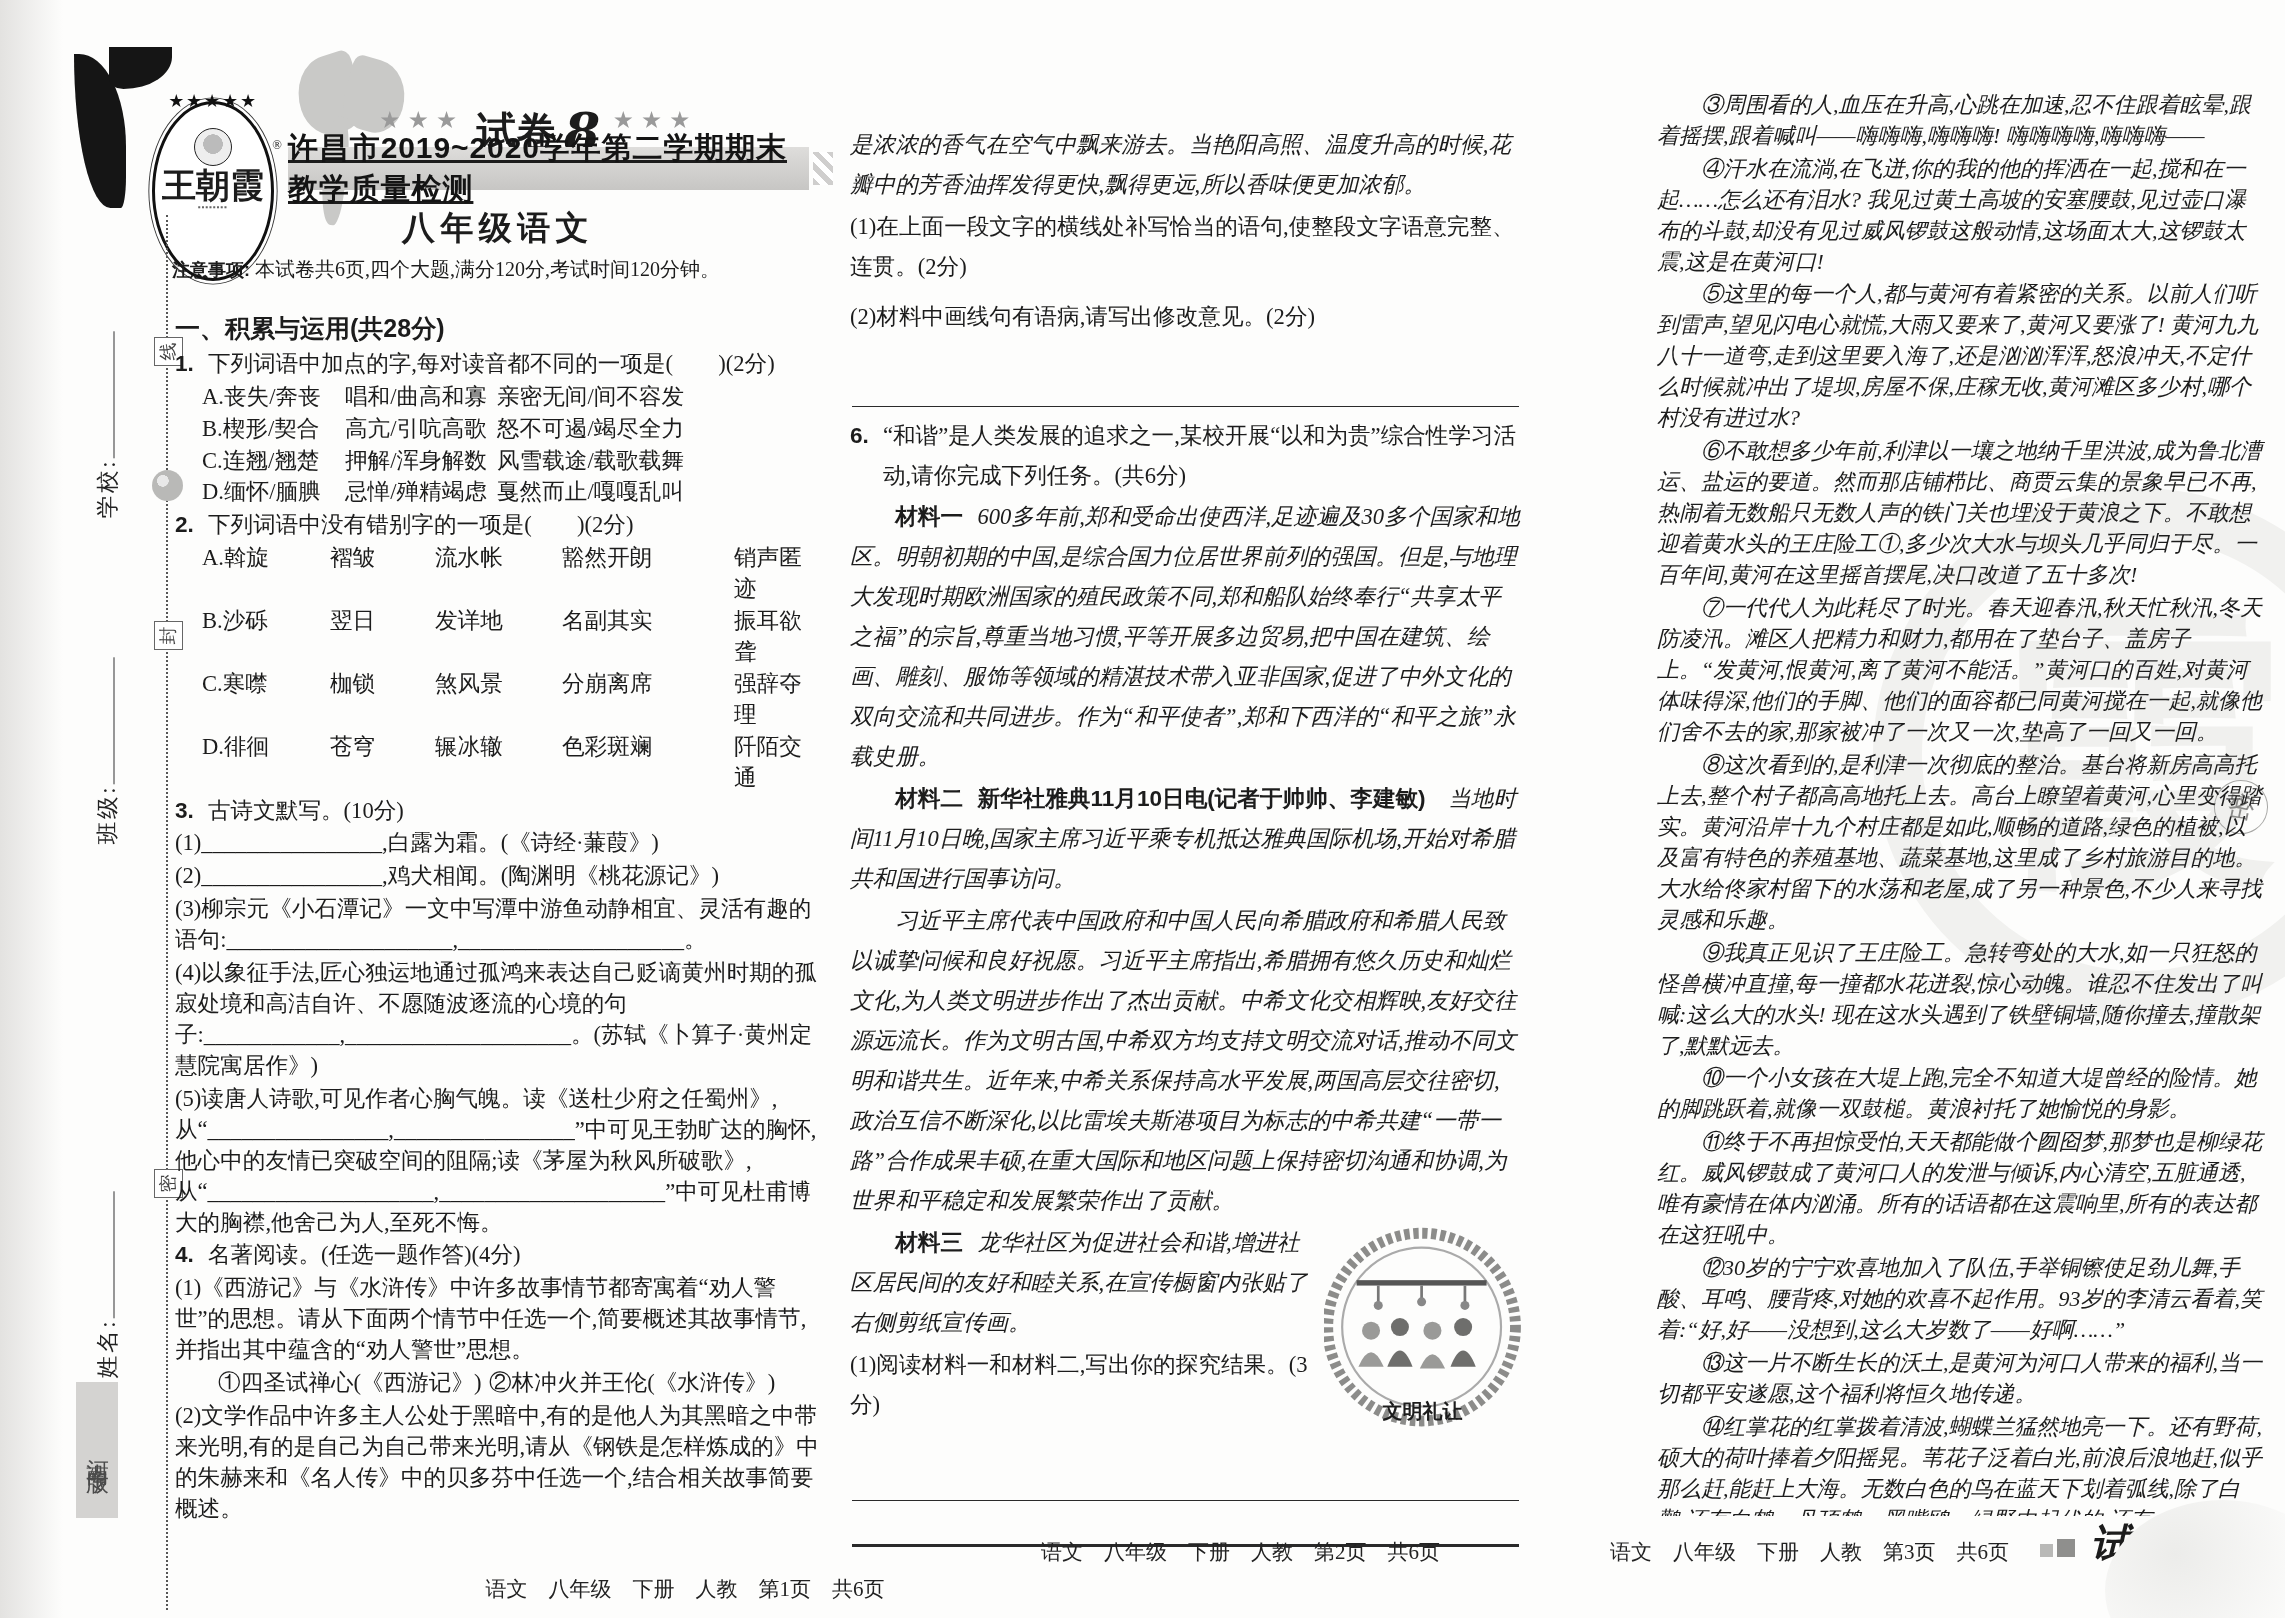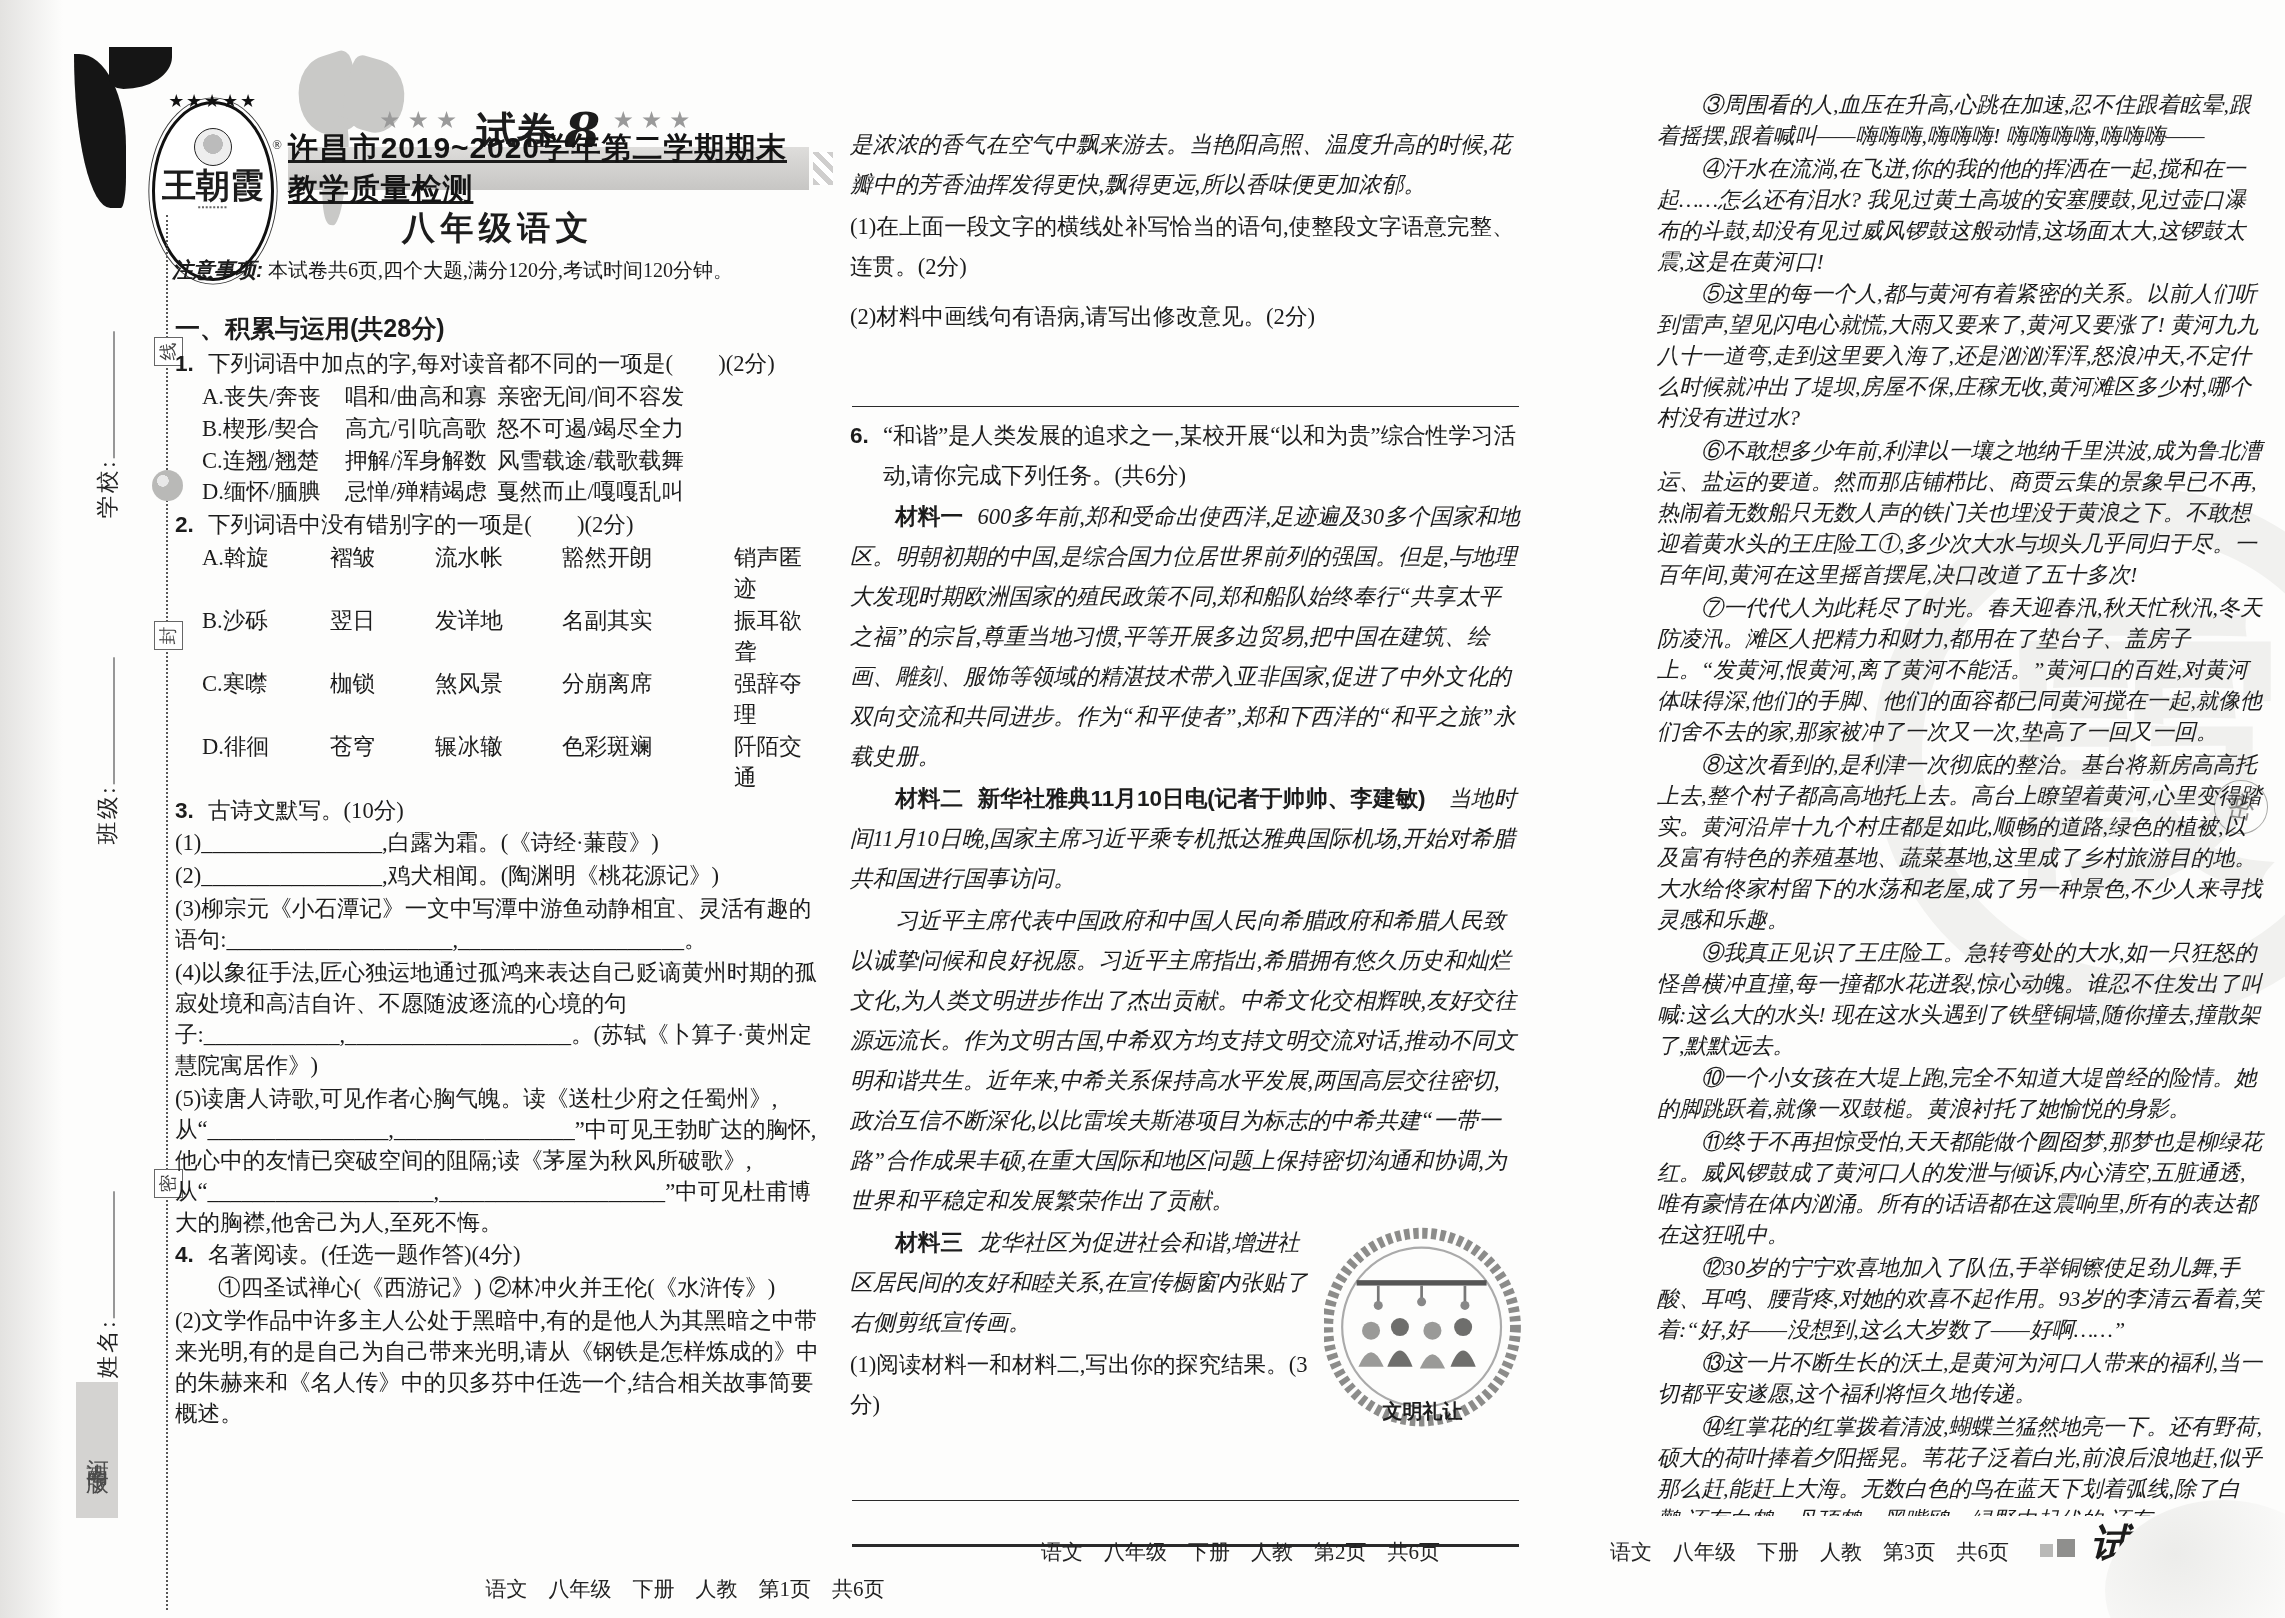--- a/index.html
+++ b/index.html
@@ -32,21 +32,21 @@
   .paper-label{font-family:"Liberation Sans",sans-serif;font-weight:bold;font-size:40px;margin:0 3.6px 0 9px;}
   .paper-num{font-family:"DejaVu Serif",serif;font-style:italic;font-weight:bold;font-size:52px;vertical-align:-5.4px;margin-right:9px;}
   .banner{position:absolute;left:288px;top:147px;width:521px;height:43px;
         background:linear-gradient(180deg,#dedddb,#c7c6c4);display:flex;align-items:center;justify-content:center;text-decoration:underline;}
   .banner:after{content:"";position:absolute;right:-23.5px;top:5.4px;width:20px;height:33px;
         background:repeating-linear-gradient(45deg,#cfcecd 0 5.4px,#fff 5.4px 11px);}
   .banner-title{font-family:"Liberation Sans",sans-serif;font-weight:bold;font-size:30px;color:#141414;letter-spacing:0.9px;}
   .subject{position:absolute;left:175px;top:206px;width:646px;text-align:center;
         font-family:"Liberation Sans",sans-serif;font-weight:bold;font-size:33px;letter-spacing:5.4px;}
   .notice{position:absolute;left:172px;top:256px;width:651px;font-size:20px;}
-  .notice b{font-family:"Liberation Sans",sans-serif;font-size:21px;font-style:italic;}
+  .notice b{font-family:"Liberation Sans",sans-serif;font-size:18px;}
   
   .bindline{position:absolute;left:166px;top:215px;height:1395px;border-left:2.7px dotted #555;}
   .sealbox{position:absolute;left:154px;width:27px;height:27px;border:0.9px solid #666;background:#fff;
         color:#444;font-size:18px;line-height:27px;text-align:center;transform:rotate(-90deg);}
   .ornament{position:absolute;left:152px;top:470px;width:31px;height:31px;border-radius:50%;
         background:radial-gradient(circle at 35% 35%,#e8e8e8 0 20%,#b9b9b7 21% 100%);}
   .vlabel{position:absolute;left:107px;width:0;height:0;}
   .vlabel>span{position:absolute;transform:translate(-50%,-50%) rotate(-90deg);white-space:nowrap;
         font-size:22.6px;color:#222;letter-spacing:2.7px;}
   .vlabel .line{display:inline-block;width:127px;border-bottom:1.8px solid #333;height:5.4px;}
@@ -225,20 +225,21 @@
       </div>
       <div class="blk sub">(1)________________,白露为霜。(《诗经·蒹葭》)</div>
       <div class="blk sub">(2)________________,鸡犬相闻。(陶渊明《桃花源记》)</div>
       <div class="blk sub">(3)柳宗元《小石潭记》一文中写潭中游鱼动静相宜、灵活有趣的语句:____________________,____________________。</div>
       <div class="blk sub">(4)以象征手法,匠心独运地通过孤鸿来表达自己贬谪黄州时期的孤寂处境和高洁自许、不愿随波逐流的心境的句子:____________,____________________。(苏轼《卜算子·黄州定慧院寓居作》)</div>
       <div class="blk sub">(5)读唐人诗歌,可见作者心胸气魄。读《送杜少府之任蜀州》,从“________________,________________”中可见王勃旷达的胸怀,他心中的友情已突破空间的阻隔;读《茅屋为秋风所破歌》,从“____________________,____________________”中可见杜甫博大的胸襟,他舍己为人,至死不悔。</div>
       <div class="blk q">
         <span class="qnum">4.</span>
         <span class="qtext">名著阅读。(任选一题作答)(4分)</span>
       </div>
+      <div class="blk sub">(1)《西游记》与《水浒传》中许多故事情节都寄寓着“劝人警世”的思想。请从下面两个情节中任选一个,简要概述其故事情节,并指出其中蕴含的“劝人警世”思想。</div>
       <div class="blk row2">
         <span class="c">①四圣试禅心(《西游记》)</span>
         <span class="c">②林冲火并王伦(《水浒传》)</span>
       </div>
       <div class="blk sub">(2)文学作品中许多主人公处于黑暗中,有的是他人为其黑暗之中带来光明,有的是自己为自己带来光明,请从《钢铁是怎样炼成的》中的朱赫来和《名人传》中的贝多芬中任选一个,结合相关故事简要概述。</div>
       <div class="blk gap" style="height: 16.3px;"></div>
     </div>
   <div class="col" id="col2">
       <div class="blk kai noind">是浓浓的香气在空气中飘来游去。当艳阳高照、温度升高的时候,花瓣中的芳香油挥发得更快,飘得更远,所以香味便更加浓郁。</div>
       <div class="blk sub">(1)在上面一段文字的横线处补写恰当的语句,使整段文字语意完整、连贯。(2分)</div>

